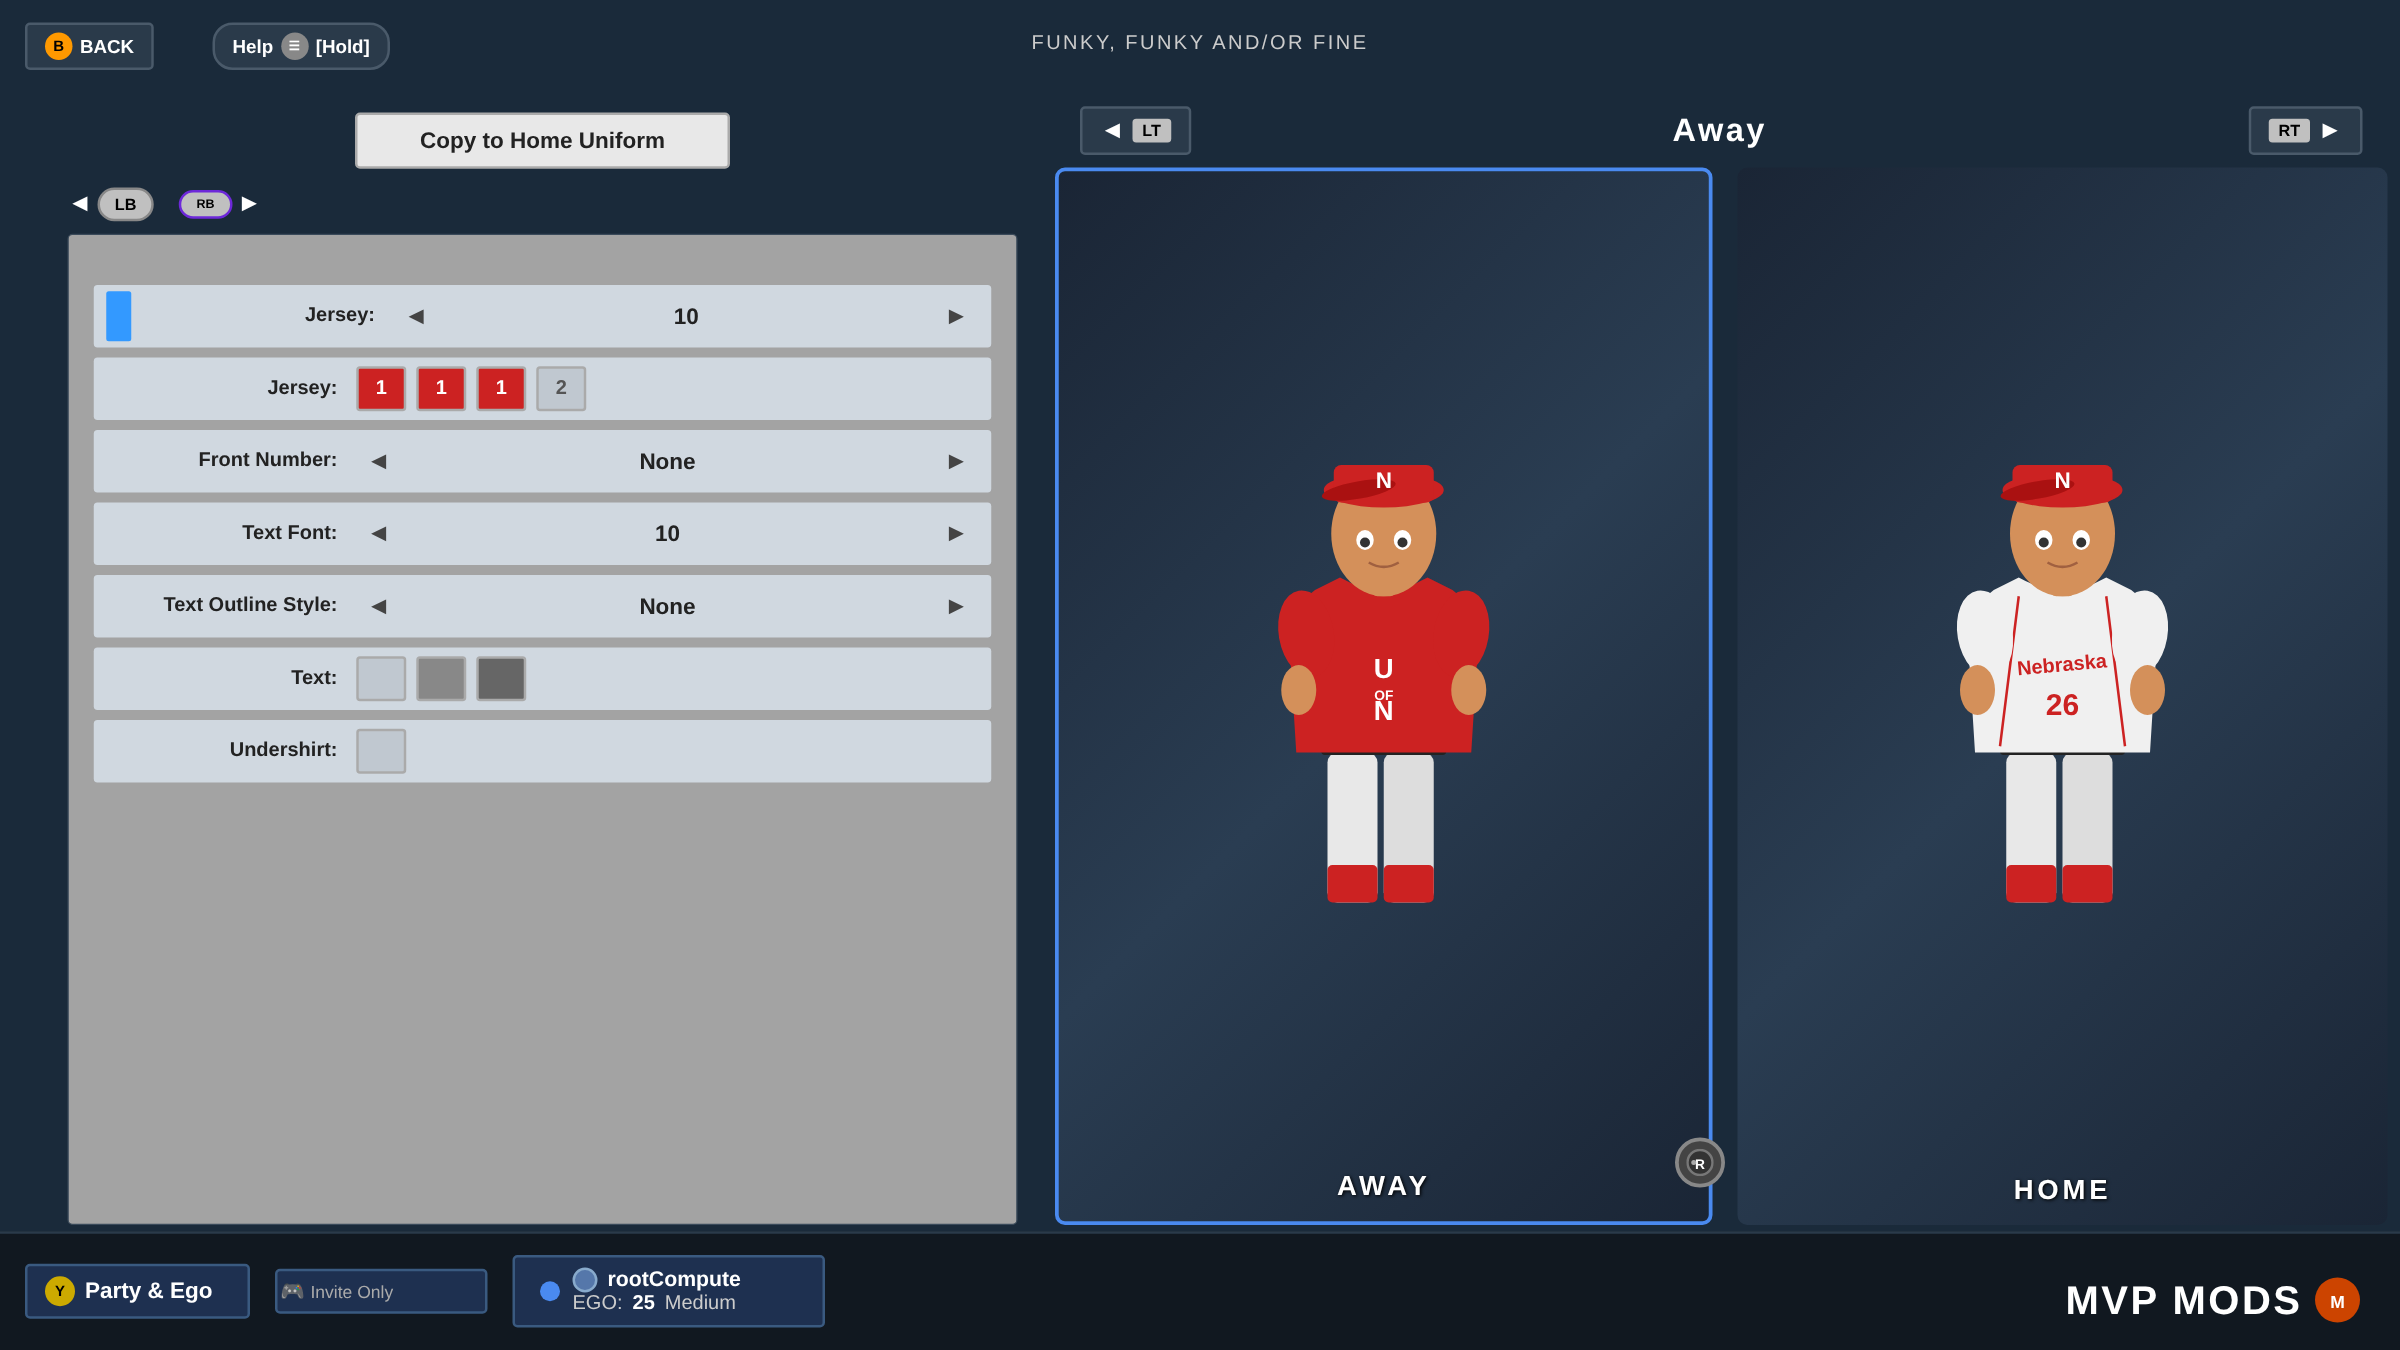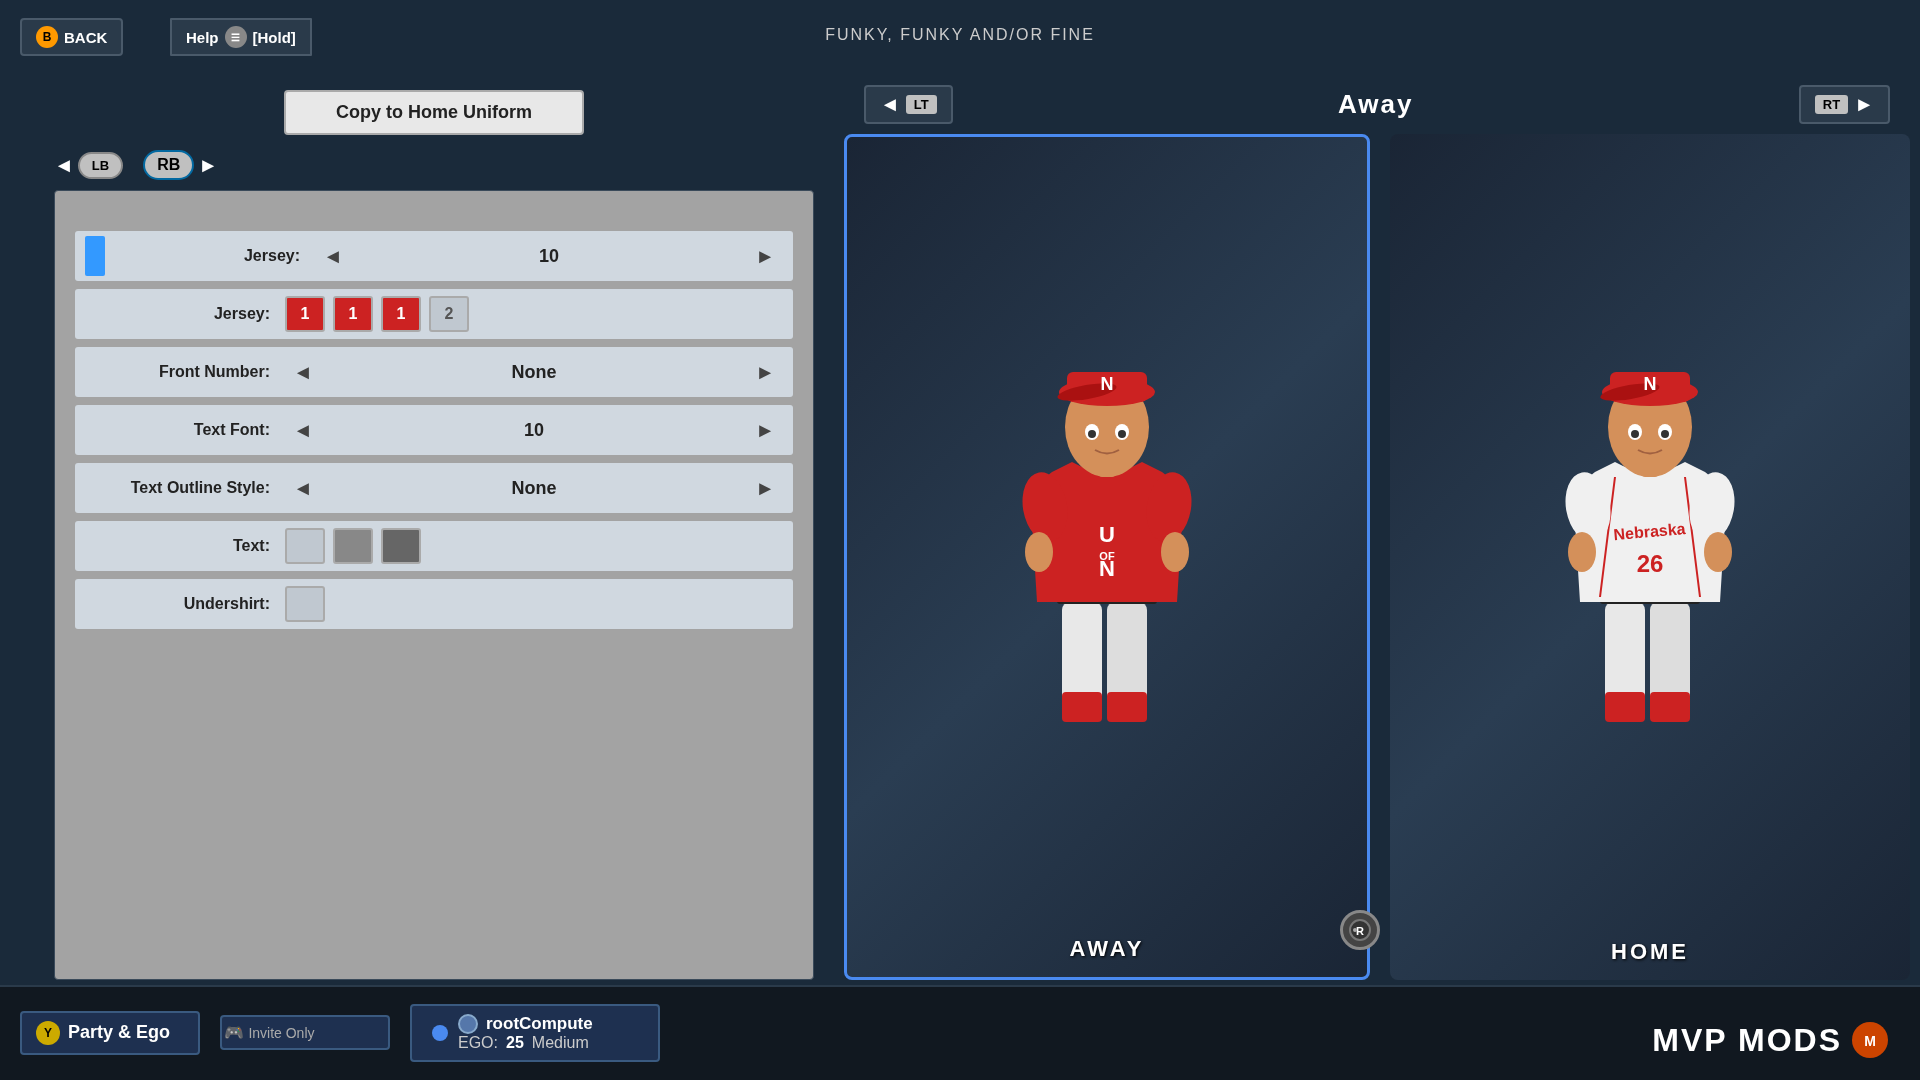--- a/index.html
+++ b/index.html
@@ -68,21 +68,21 @@
     }
     .header-help {
       position: absolute;
       left: 170px;
       top: 18px;
       display: flex;
       align-items: center;
       gap: 6px;
       background: #2a3a4a;
       border: 2px solid #4a5a6a;
-      border-radius: 1px;
+      border-radius: 16px;
       padding: 6px 14px;
       font-size: 15px;
       font-weight: bold;
     }
     .btn-menu {
       width: 22px;
       height: 22px;
       border-radius: 50%;
       background: #888;
       display: inline-flex;
@@ -156,23 +156,23 @@
       color: #000;
       font-size: 13px;
       font-weight: bold;
       border: 2px solid #888;
     }
     .rb-btn {
       background: #c0c0c0;
       border-radius: 20px;
       padding: 4px 12px;
       color: #000;
-      font-size: 16px;
-      font-weight: bold;
-      border: 2px solid #0369a1;
+      font-size: 10px;
+      font-weight: bold;
+      border: 2px solid #6d28d9;
     }
     .arrow-left-tab {
       font-size: 20px;
       color: white;
       cursor: pointer;
     }
     .arrow-right-tab {
       font-size: 20px;
       color: white;
       cursor: pointer;

